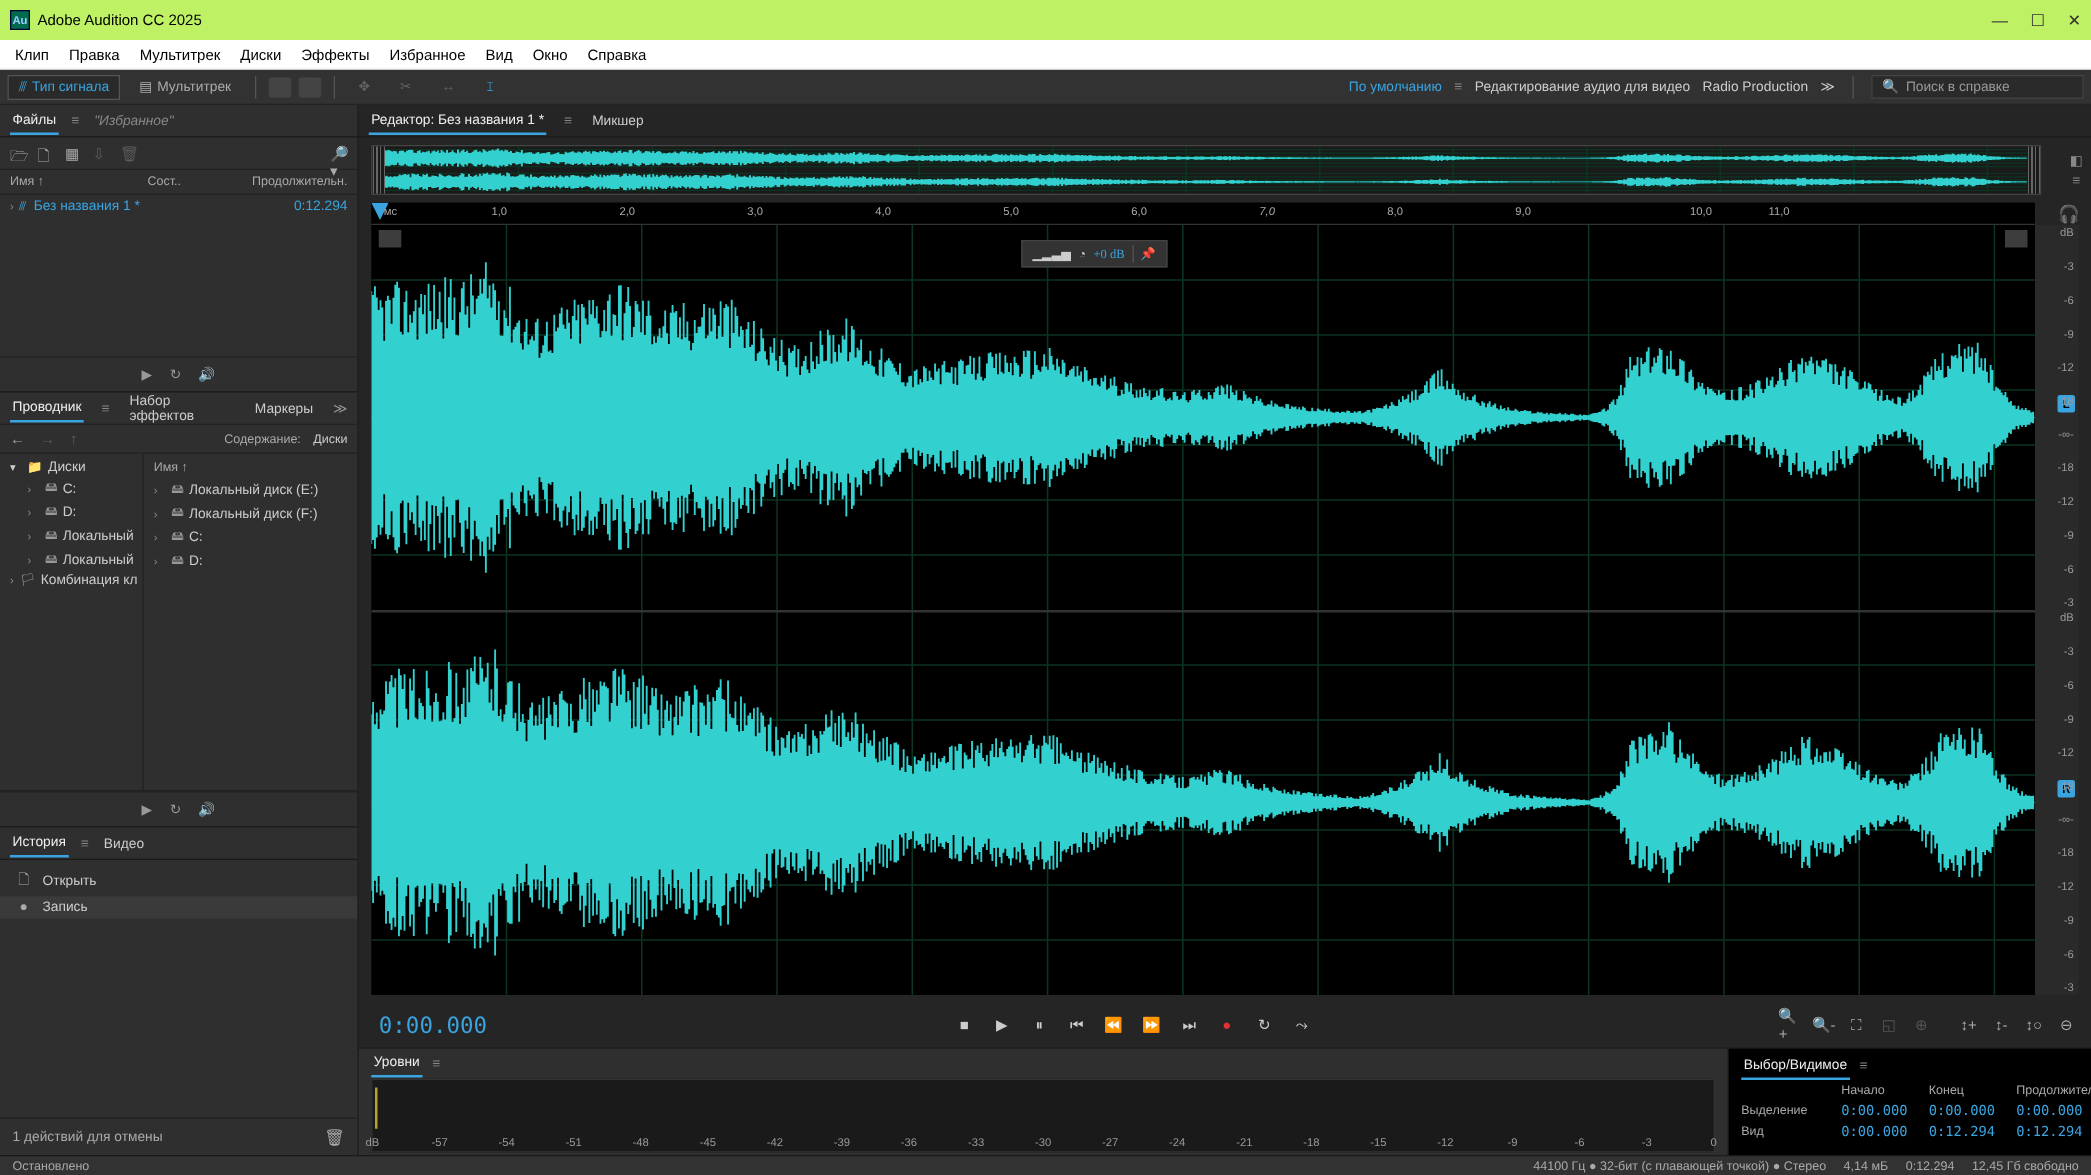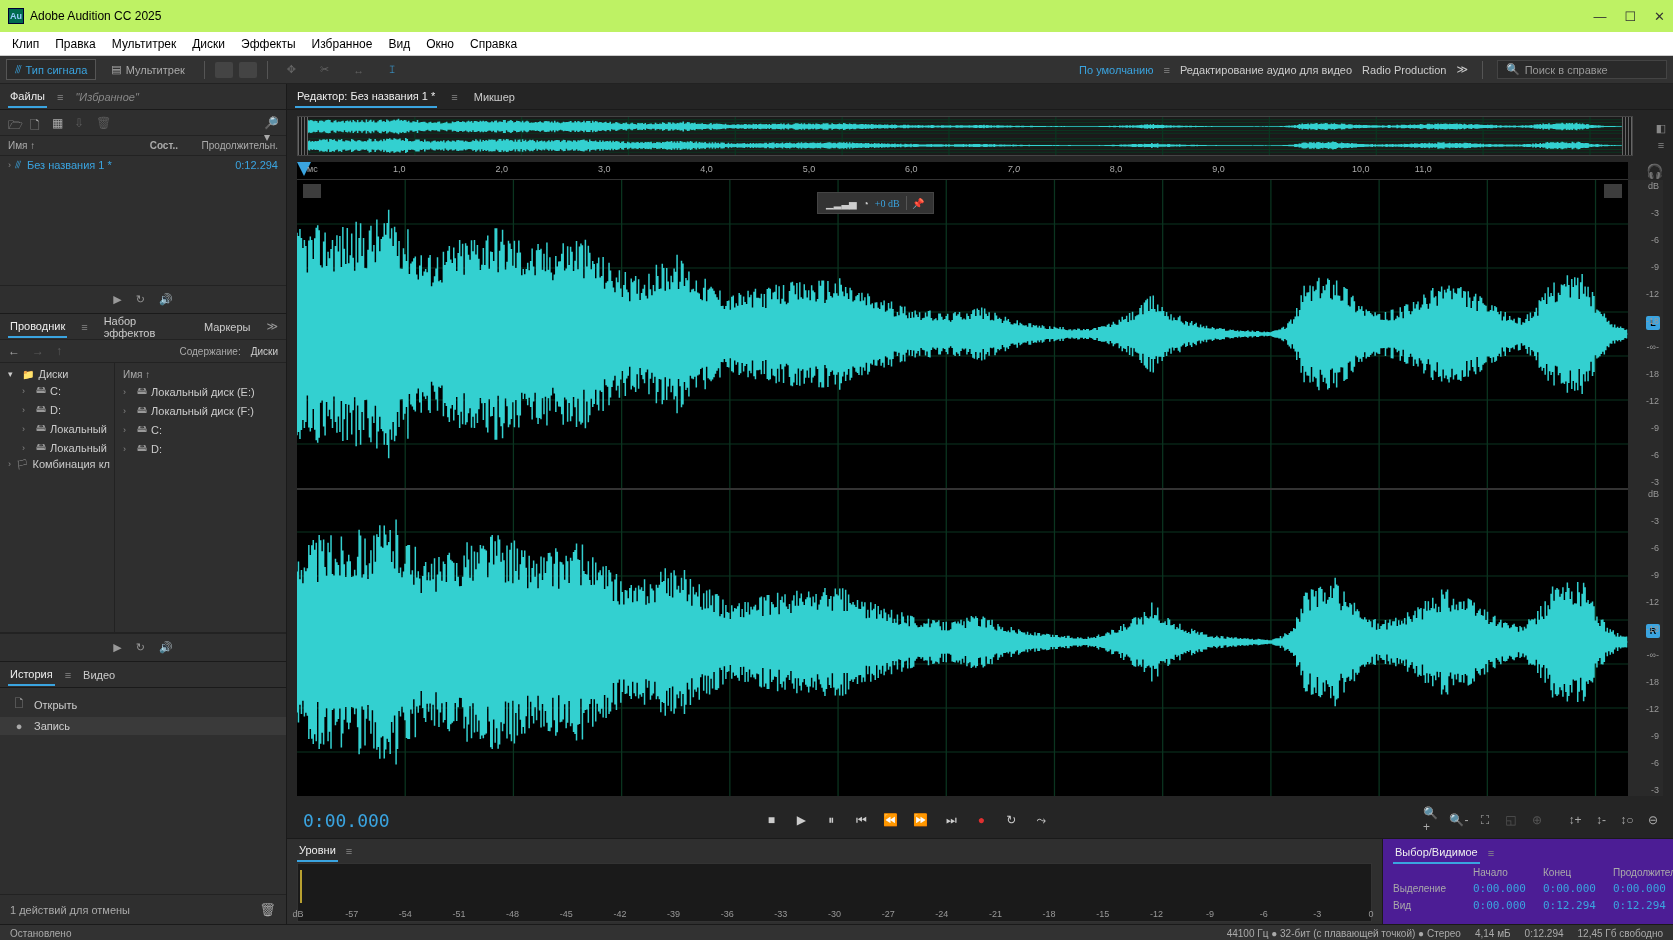--- a/index.html
+++ b/index.html
@@ -21,21 +21,21 @@
 .main { display:flex; height:calc(100% - 30px - 24px - 28px - 18px); }
 .left-panel { width:287px; background:#2f2f2f; display:flex; flex-direction:column; border-right:1px solid #1a1a1a; }
 .panel-tabs { display:flex; height:26px; align-items:center; padding:0 8px; gap:10px; border-bottom:1px solid #1a1a1a; }
 .panel-tab { color:#ccc; font-size:11px; padding:4px 2px; cursor:pointer; }
 .panel-tab.active { color:#eee; border-bottom:2px solid #3aa4e0; }
 .panel-tab.dim { color:#888; font-style:italic; }
 .files-toolbar { height:26px; display:flex; align-items:center; padding:0 8px; gap:8px; border-bottom:1px solid #222; }
 .small-icon { width:14px; height:14px; display:inline-block; color:#aaa; font-size:12px; }
 .files-header { display:flex; padding:4px 8px; font-size:10px; color:#aaa; border-bottom:1px solid #222; }
 .files-header .col1 { flex:0 0 110px; }
-.files-header .col2 { flex:0 0 60px; text-align:right;font-weight:bold; }
+.files-header .col2 { flex:0 0 60px; text-align:left; }
 .files-header .col3 { flex:1; text-align:right; }
 .file-row { display:flex; padding:3px 8px; font-size:11px; color:#3aa4e0; align-items:center; }
 .file-row .ico { color:#3aa4e0; margin-right:6px; font-size:10px; }
 .file-row .name { flex:0 0 130px; }
 .file-row .dur { margin-left:auto; }
 .play-bar { display:flex; justify-content:center; align-items:center; gap:14px; height:28px; color:#999; border-top:1px solid #222; }
 .left-section { border-bottom:1px solid #1a1a1a; }
 .browser-tabs { display:flex; align-items:center; padding:0 8px; height:26px; gap:14px; border-bottom:1px solid #222; }
 .browser-tabs .arrows { margin-left:auto; color:#999; }
 .browser-sub { display:flex; padding:4px 8px; gap:10px; align-items:center; font-size:10px; color:#aaa; border-bottom:1px solid #222; }
@@ -88,21 +88,21 @@
 .tr-btn.rec { color:#e03030; }
 .tr-right { display:flex; gap:6px; }
 .zoom-btn { width:20px; height:20px; display:flex; align-items:center; justify-content:center; color:#aaa; font-size:12px; cursor:pointer; }
 
 .bottom-row { display:flex; height:86px; border-top:1px solid #1a1a1a; }
 .levels-panel { flex:1; background:#2f2f2f; display:flex; flex-direction:column; border-right:1px solid #1a1a1a; }
 .levels-hdr { height:24px; display:flex; align-items:center; padding:0 10px; gap:8px; }
 .levels-body { flex:1; position:relative; background:#1a1a1a; margin:0 10px 2px 10px; border:1px solid #333; }
 .level-scale { position:absolute; bottom:2px; left:0; right:0; height:14px; }
 .ls-tick { position:absolute; bottom:0; font-size:9px; color:#999; transform:translateX(-50%); }
-.sel-panel { width:290px; background:#4c1d95; display:flex; flex-direction:column; padding:4px 10px; font-size:11px; }
+.sel-panel { width:290px; background:#000000; display:flex; flex-direction:column; padding:4px 10px; font-size:11px; }
 .sel-hdr { display:flex; align-items:center; gap:8px; height:20px; }
 .sel-grid { display:grid; grid-template-columns:70px 60px 60px 1fr; gap:4px 10px; margin-top:4px; align-items:center; }
 .sel-grid .h { color:#aaa; font-size:10px; }
 .sel-grid .v { color:#3aa4e0; font-family:monospace; font-size:11px; }
 
 .statusbar { height:18px; background:#323232; display:flex; align-items:center; padding:0 10px; font-size:10px; color:#aaa; border-top:1px solid #1a1a1a; }
 .statusbar .sb-right { margin-left:auto; display:flex; gap:14px; }
 .menu-icon { font-size:11px; color:#888; }
 </style>
 </head>

